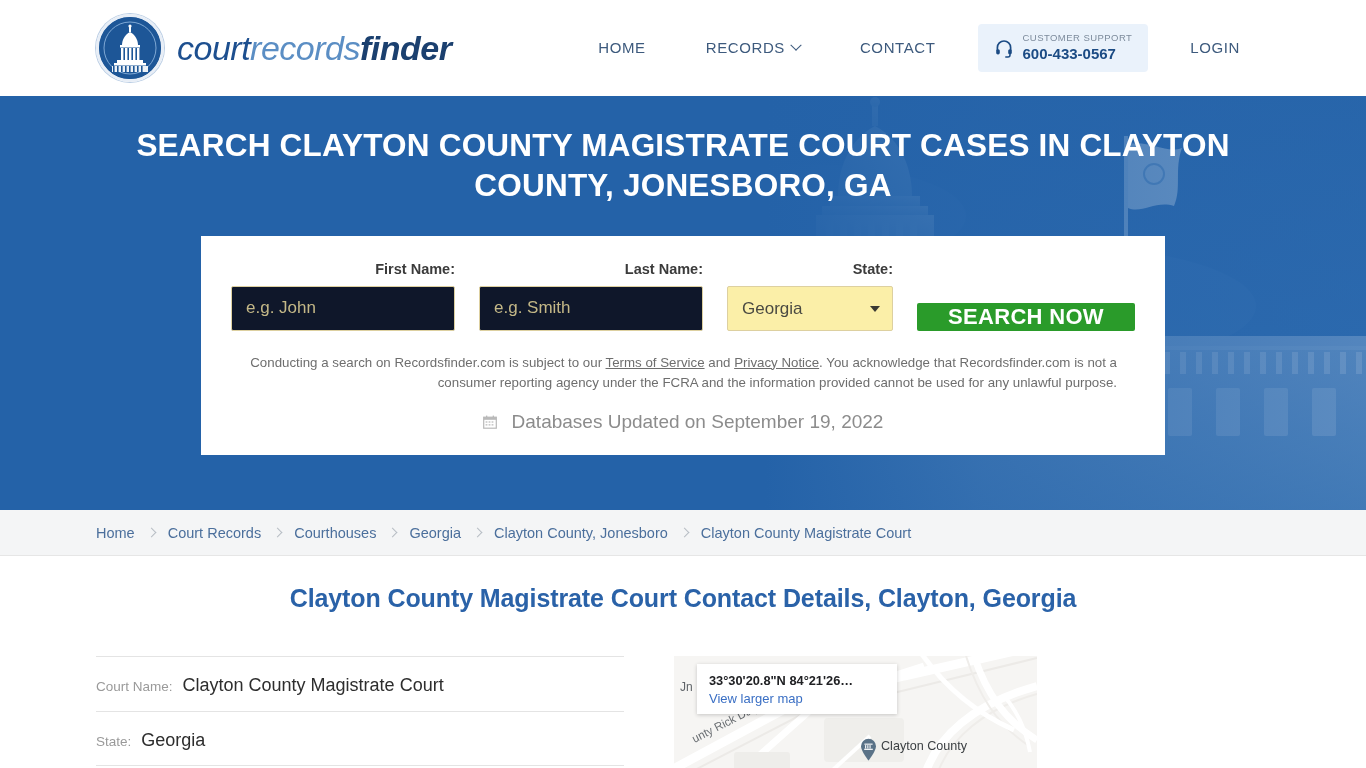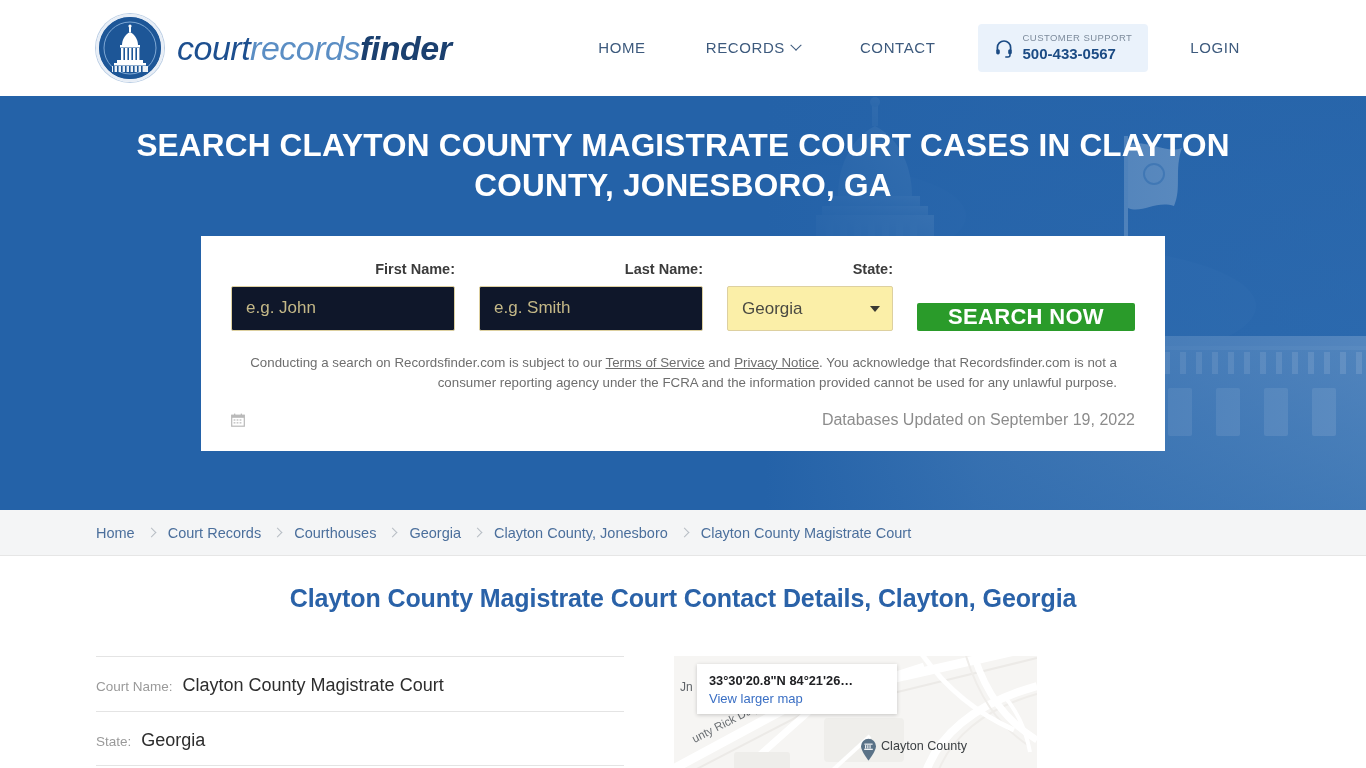--- a/index.html
+++ b/index.html
@@ -212,23 +212,23 @@
     line-height: 1.55;
     color: #6e6e6e;
     text-align: right;
     padding: 0 18px;
   }
   .disclaimer a { color: #6e6e6e; text-decoration: underline; cursor: pointer; }
   .updated {
     margin-top: 17px;
     display: flex;
     align-items: center;
-    justify-content: space-between;
+    justify-content: center;
     gap: 15px;
-    font-size: 16px;
+    font-size: 19px;
     color: #8c8c8c;
   }
   .cal-icon { flex: none; }
 
   
   .breadcrumb-bar {
     background: #f4f5f6;
     border-bottom: 1px solid #e6e6e6;
     height: 46px;
     display: flex;
@@ -410,21 +410,21 @@
 
     <div class="support-box">
       <svg class="headset-icon" width="20" height="20" viewBox="0 0 20 20">
         <path d="M3.4 12.2 V9.6 a6.6 6.6 0 0 1 13.2 0 v2.6" fill="none" stroke="#1b4b84" stroke-width="1.7" stroke-linecap="round"></path>
         <rect x="2.2" y="11.2" width="3.6" height="5.2" rx="1.6" fill="#1b4b84"></rect>
         <rect x="14.2" y="11.2" width="3.6" height="5.2" rx="1.6" fill="#1b4b84"></rect>
         <path d="M16 16.4 v0.6 a2 2 0 0 1 -2 2 h-2.2" fill="none" stroke="#1b4b84" stroke-width="1.5" stroke-linecap="round"></path>
       </svg>
       <span class="support-text">
         <span class="support-label">CUSTOMER SUPPORT</span>
-        <span class="support-phone">500-433-0567</span>
+        <span class="support-phone">600-433-0567</span>
       </span>
     </div>
 
     <a class="nav-link">
       <span>LOGIN</span>
     </a>
   </nav>
 </header>
 
 <section class="hero">

